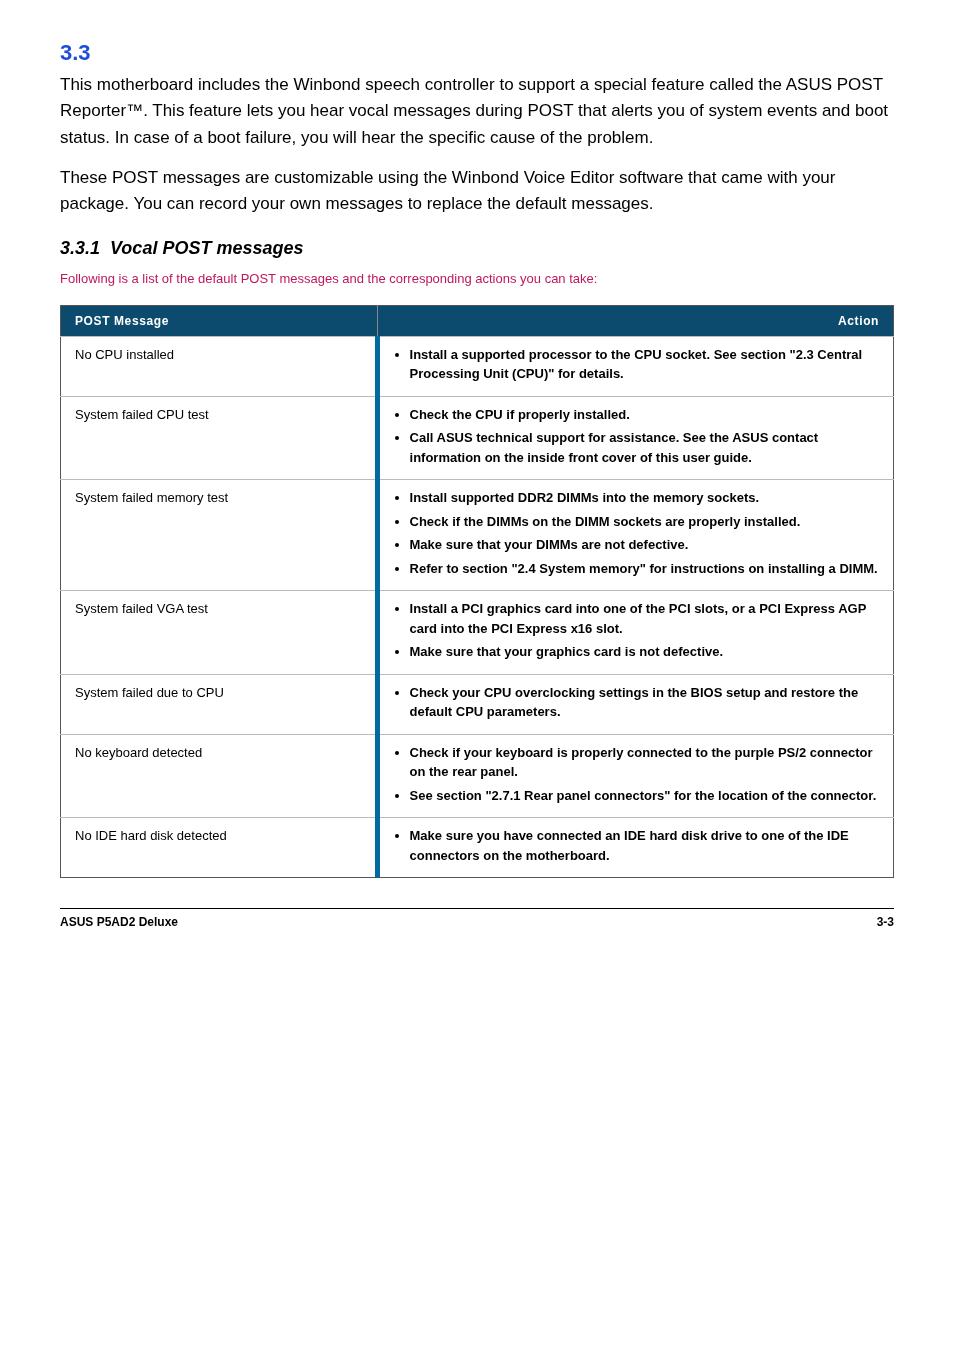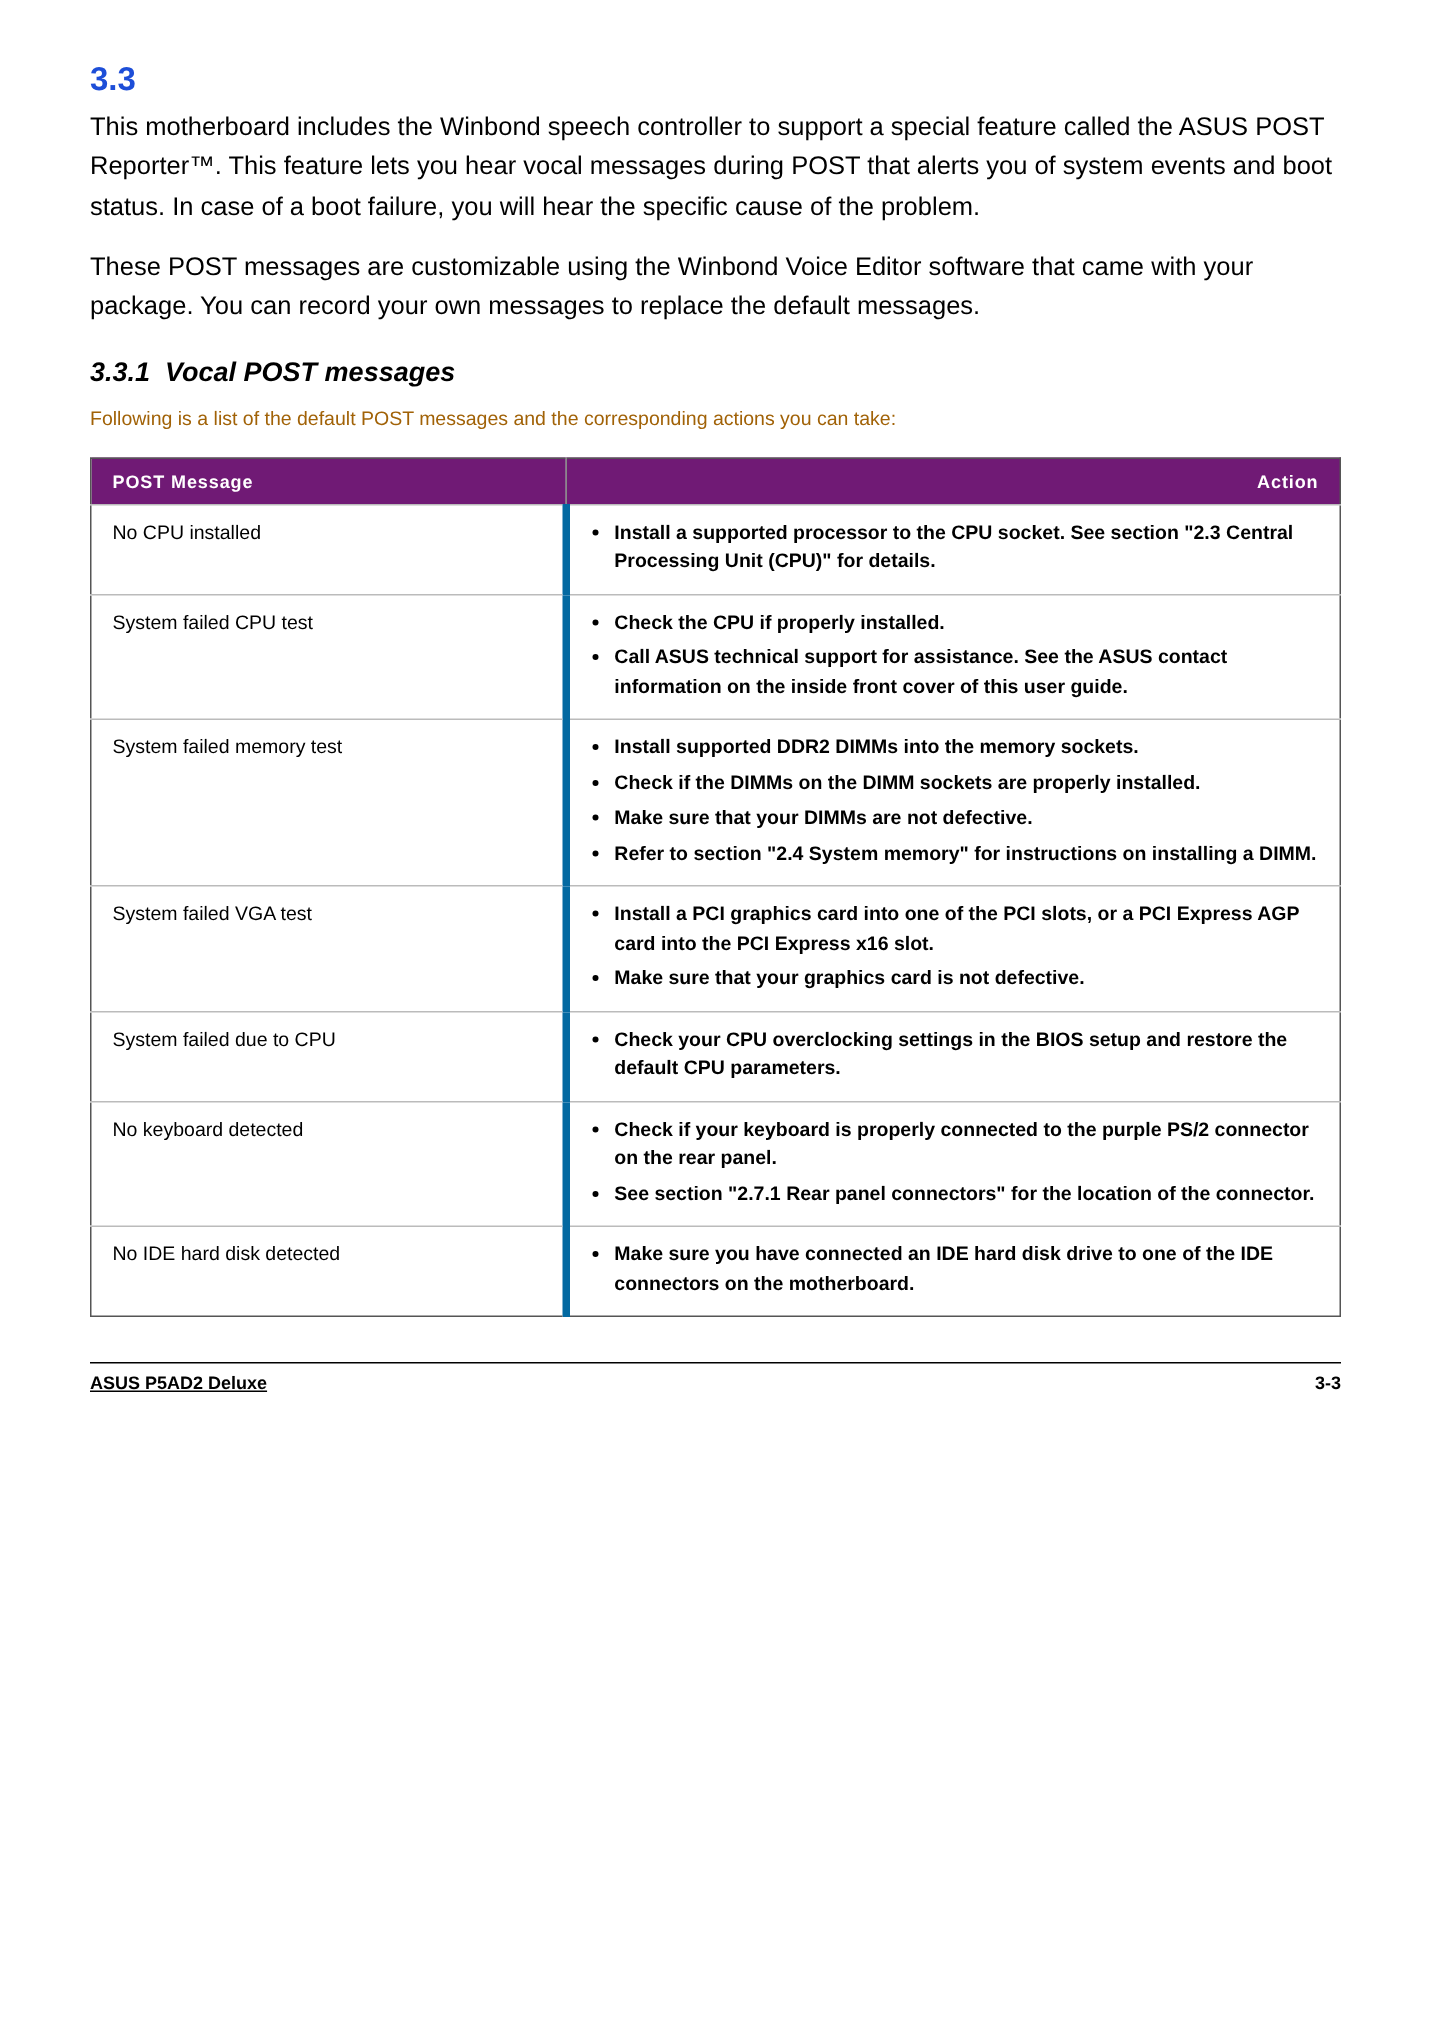--- a/index.html
+++ b/index.html
@@ -38,32 +38,32 @@
       margin-top: 20px;
       margin-bottom: 10px;
       color: #000;
       font-style: italic;
     }
 
     .subsection-intro {
       font-size: 13px;
       line-height: 1.55;
       margin-bottom: 16px;
-      color: #a16207;
+      color: #be185d;
     }
 
     table {
       width: 100%;
       border-collapse: collapse;
       border: 1px solid #555;
       margin-bottom: 30px;
     }
 
     table thead tr {
-      background-color: #701a75;
+      background-color: #0c4a6e;
       color: #fff;
     }
 
     table thead th {
       padding: 8px 14px;
       font-size: 12px;
       font-weight: bold;
       letter-spacing: 0.05em;
       text-align: left;
     }
@@ -111,21 +111,20 @@
       justify-content: space-between;
       align-items: center;
       border-top: 1px solid #000;
       padding-top: 6px;
       margin-top: 10px;
     }
 
     .footer-left {
       font-size: 12px;
       font-weight: bold;
-      text-decoration: underline;
     }
 
     .footer-right {
       font-size: 12px;
       font-weight: bold;
     }
   </style>
 </head>
 <body>
 

